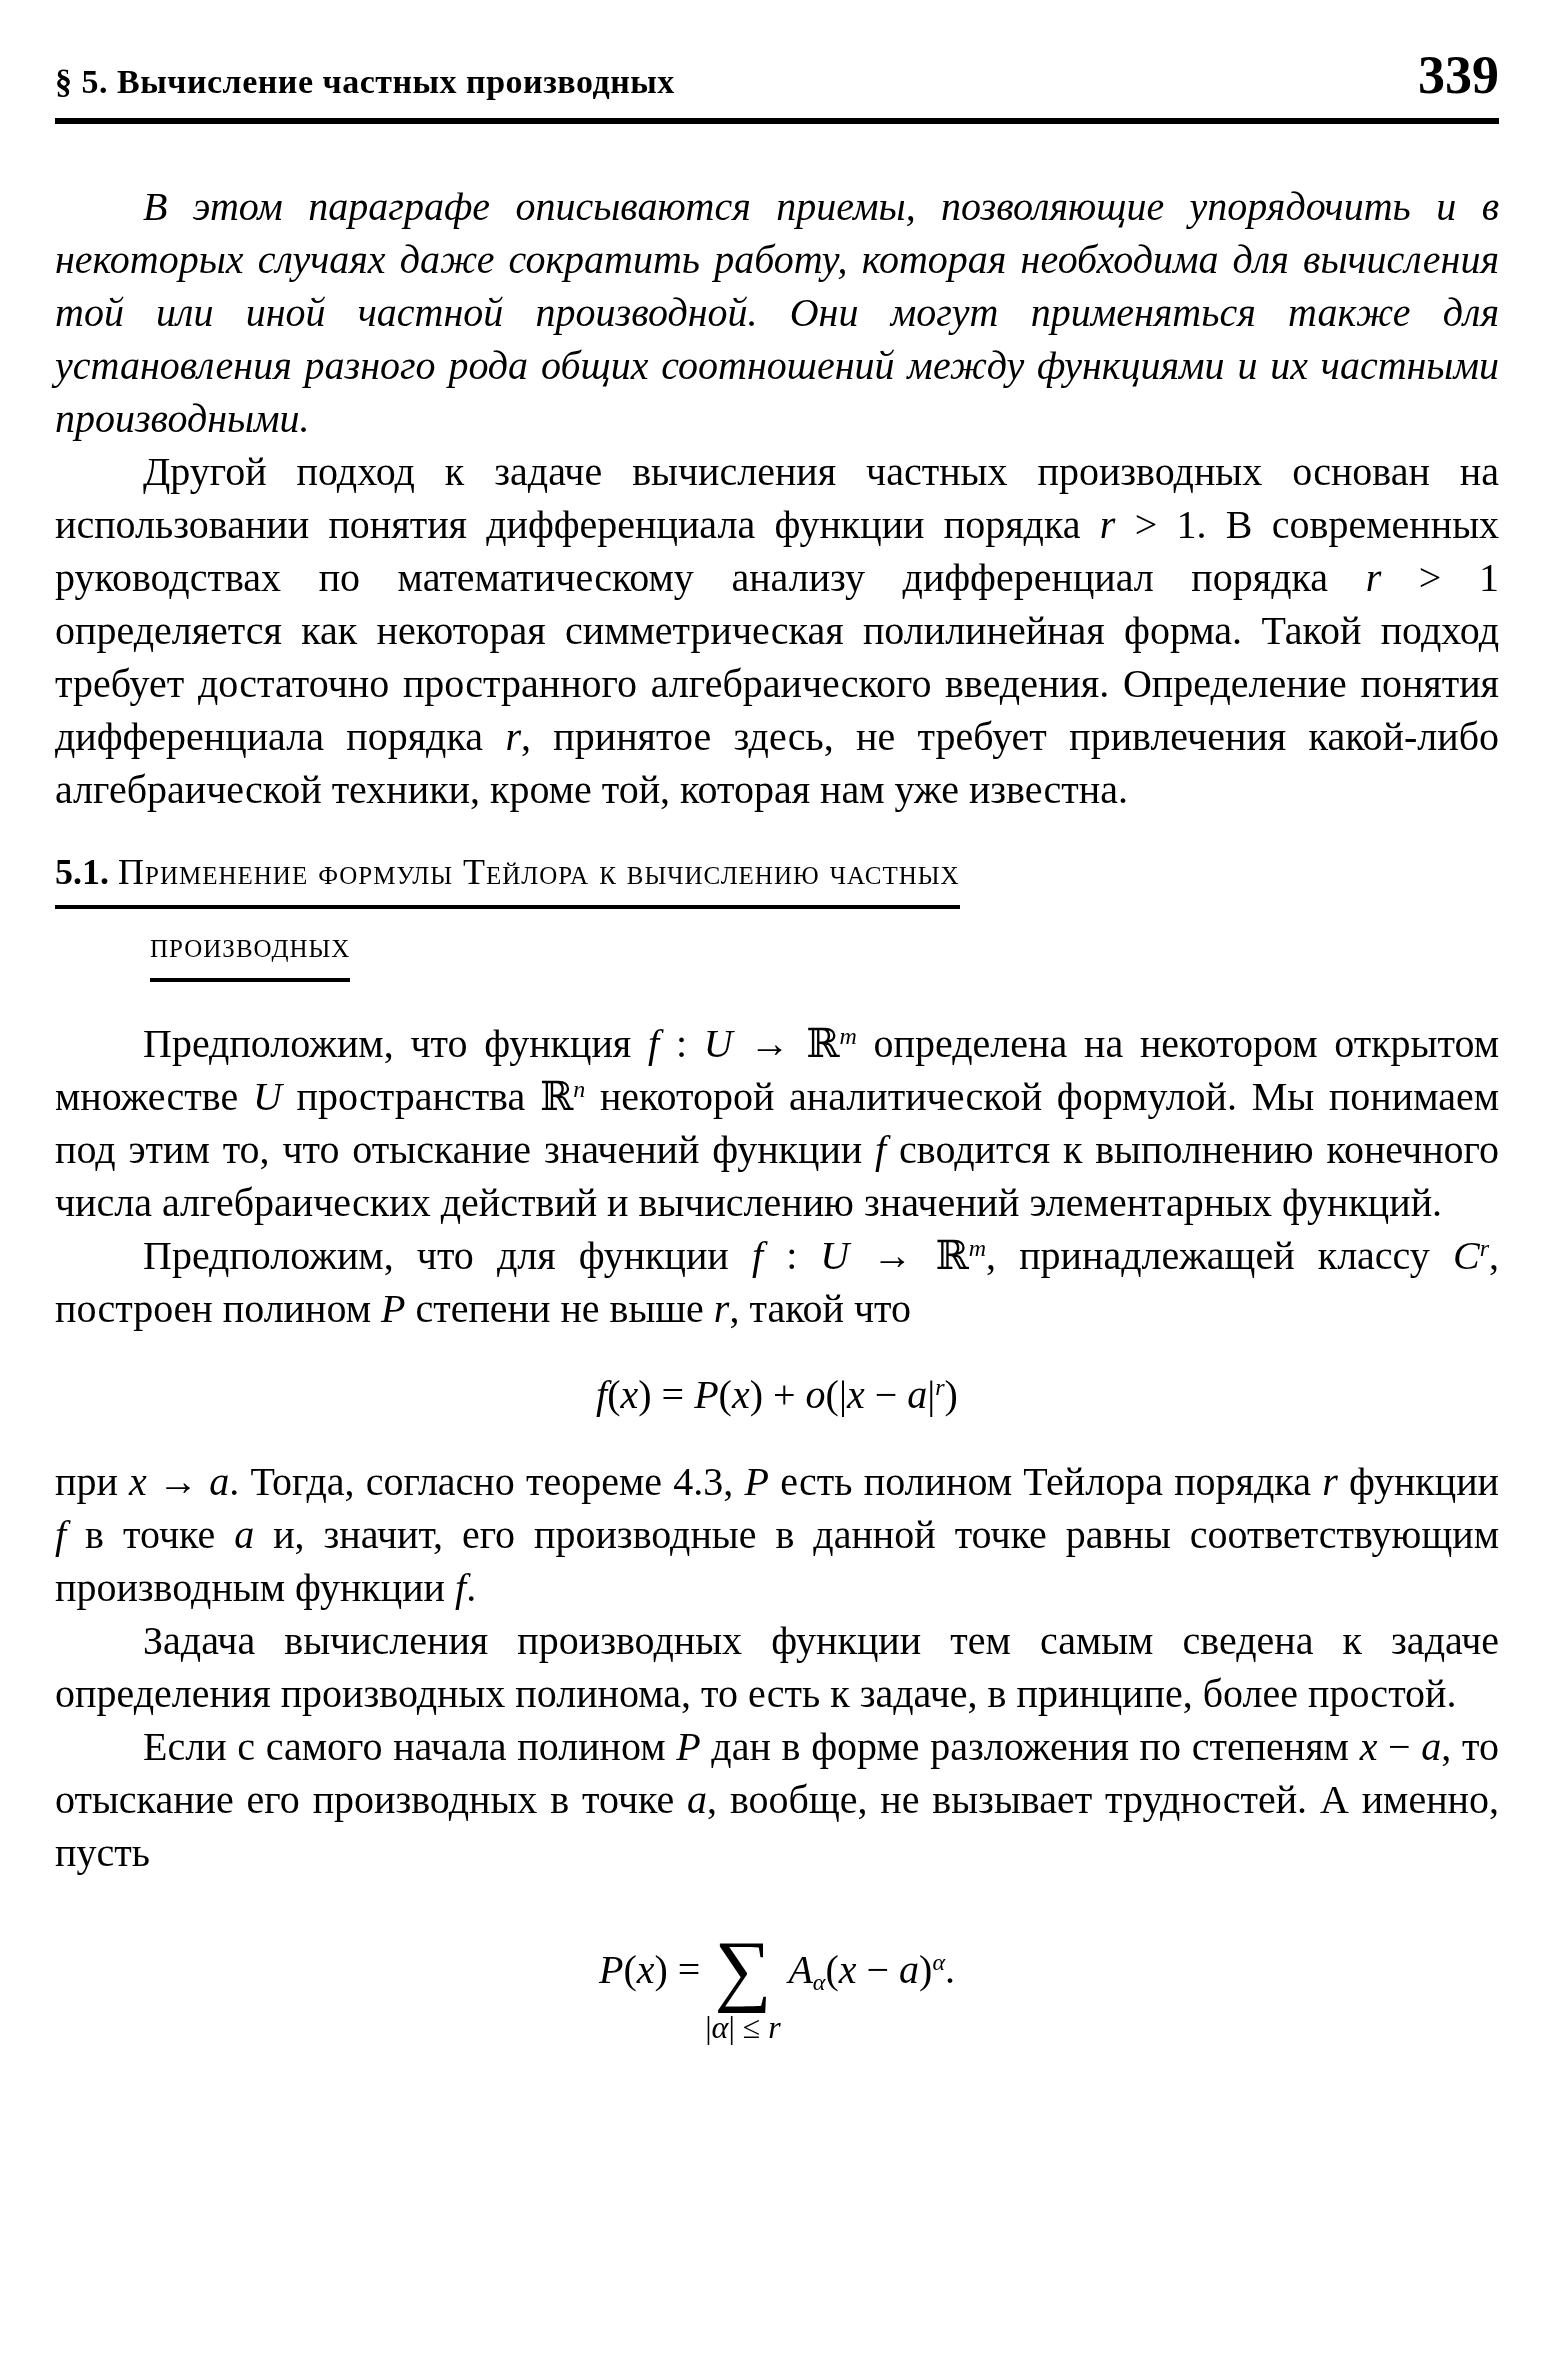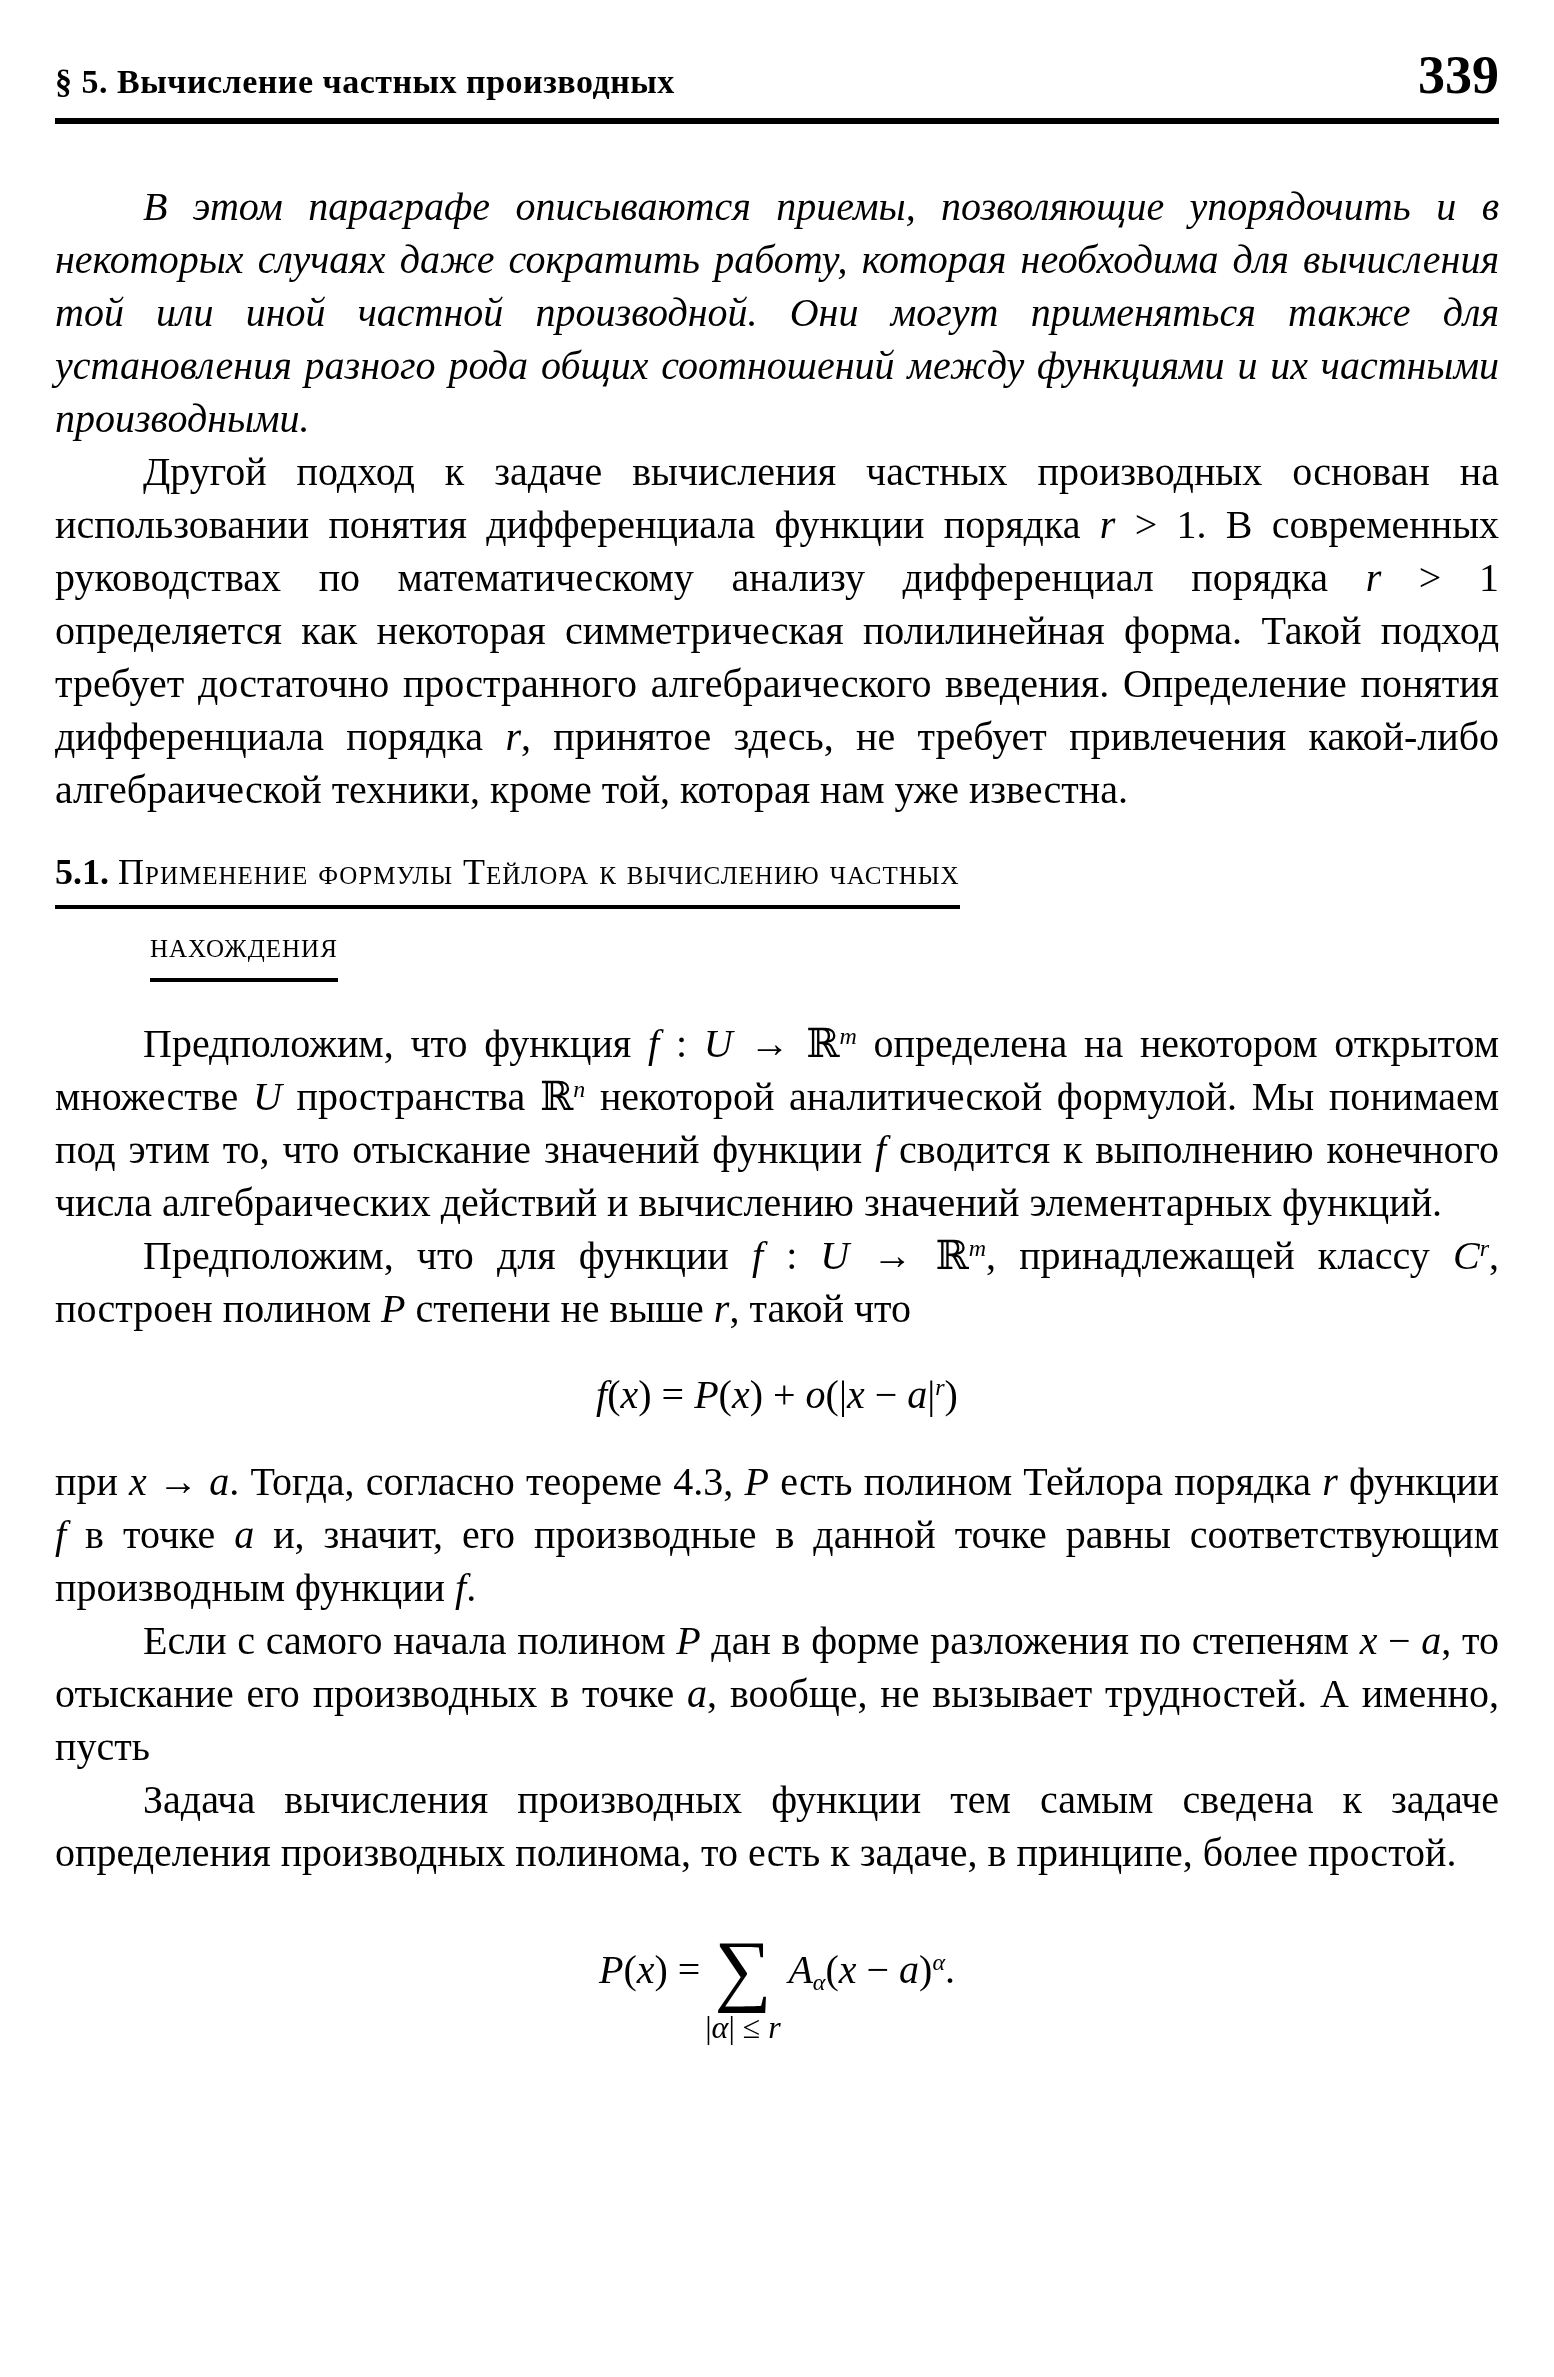--- a/index.html
+++ b/index.html
@@ -133,34 +133,34 @@
 
   <div class="content">
 
     <p class="par"><span class="i">В этом параграфе описываются приемы, позволяющие упорядочить и в некоторых случаях даже сократить работу, которая необходима для вычисления той или иной частной производной. Они могут применяться также для установления разного рода общих соотношений между функциями и их частными производными.</span></p>
 
 
     <p class="par"><span>Другой подход к задаче вычисления частных производных основан на использовании понятия дифференциала функции порядка </span><span class="i">r</span><span> &gt; 1. В современных руководствах по математическому анализу дифференциал порядка </span><span class="i">r</span><span> &gt; 1 определяется как некоторая симметрическая полилинейная форма. Такой подход требует достаточно пространного алгебраического введения. Определение понятия дифференциала порядка </span><span class="i">r</span><span>, принятое здесь, не требует привлечения какой-либо алгебраической техники, кроме той, которая нам уже известна.</span></p>
 
     <div class="section-heading">
       <div><span class="sh-underline"><span class="sh-num">5.1.</span><span> </span><span class="sh-caps">Применение формулы Тейлора к вычислению частных</span></span></div>
-      <div class="sh-line2"><span class="sh-underline sh-caps">нахождения</span></div>
+      <div class="sh-line2"><span class="sh-underline sh-caps">производных</span></div>
     </div>
 
     <p class="par"><span>Предположим, что функция </span><span class="i">f</span><span> : </span><span class="i">U</span><span> → </span><span>ℝ</span><span class="sup">m</span><span> определена на некотором открытом множестве </span><span class="i">U</span><span> пространства </span><span>ℝ</span><span class="sup">n</span><span> некоторой аналитической формулой. Мы понимаем под этим то, что отыскание значений функции </span><span class="i">f</span><span> сводится к выполнению конечного числа алгебраических действий и вычислению значений элементарных функций.</span></p>
 
     <p class="par"><span>Предположим, что для функции </span><span class="i">f</span><span> : </span><span class="i">U</span><span> → </span><span>ℝ</span><span class="sup">m</span><span>, принадлежащей классу </span><span class="i">C</span><span class="sup">r</span><span>, построен полином </span><span class="i">P</span><span> степени не выше </span><span class="i">r</span><span>, такой что</span></p>
 
     <div class="formula"><span class="i">f</span><span>(</span><span class="i">x</span><span>) = </span><span class="i">P</span><span>(</span><span class="i">x</span><span>) + </span><span class="i">o</span><span>(|</span><span class="i">x</span><span> − </span><span class="i">a</span><span>|</span><span class="sup">r</span><span>)</span></div>
 
     <p class="par" style="text-indent:0;"><span>при </span><span class="i">x</span><span> → </span><span class="i">a</span><span>. Тогда, согласно теореме 4.3, </span><span class="i">P</span><span> есть полином Тейлора порядка </span><span class="i">r</span><span> функции </span><span class="i">f</span><span> в точке </span><span class="i">a</span><span> и, значит, его производные в данной точке равны соответствующим производным функции </span><span class="i">f</span><span>.</span></p>
 
+    <p class="par"><span>Задача вычисления производных функции тем самым сведена к задаче определения производных полинома, то есть к задаче, в принципе, более простой.</span></p>
+
     <p class="par"><span>Если с самого начала полином </span><span class="i">P</span><span> дан в форме разложения по степеням </span><span class="i">x</span><span> − </span><span class="i">a</span><span>, то отыскание его производных в точке </span><span class="i">a</span><span>, вообще, не вызывает трудностей. А именно, пусть</span></p>
-
-    <p class="par"><span>Задача вычисления производных функции тем самым сведена к задаче определения производных полинома, то есть к задаче, в принципе, более простой.</span></p>
 
     <div class="formula"><span class="formula-flex">
           <span><span class="i">P</span><span>(</span><span class="i">x</span><span>) = </span></span>
           <span class="sum">
             <span class="sum-sigma">∑</span>
             <span class="sum-limits"><span>|</span><span class="i">α</span><span>| ≤ </span><span class="i">r</span></span>
           </span>
           <span><span class="i">A</span><span class="sub">α</span><span>(</span><span class="i">x</span><span> − </span><span class="i">a</span><span>)</span><span class="sup">α</span><span>.</span></span>
         </span></div>
 

